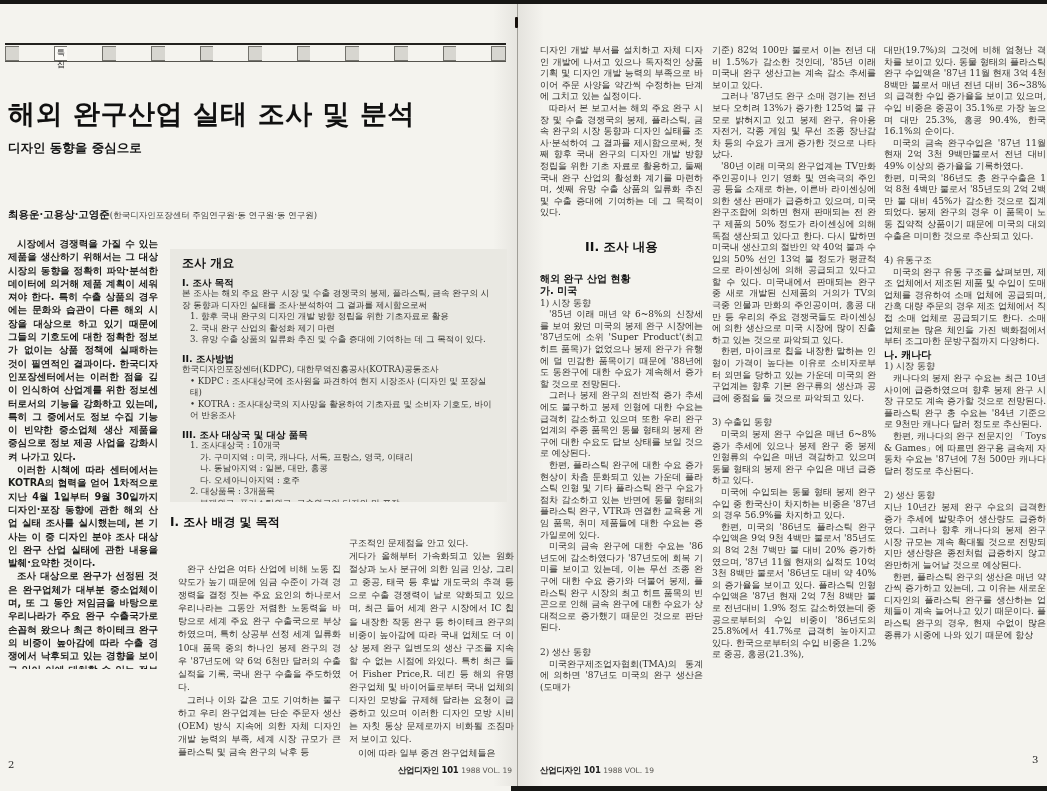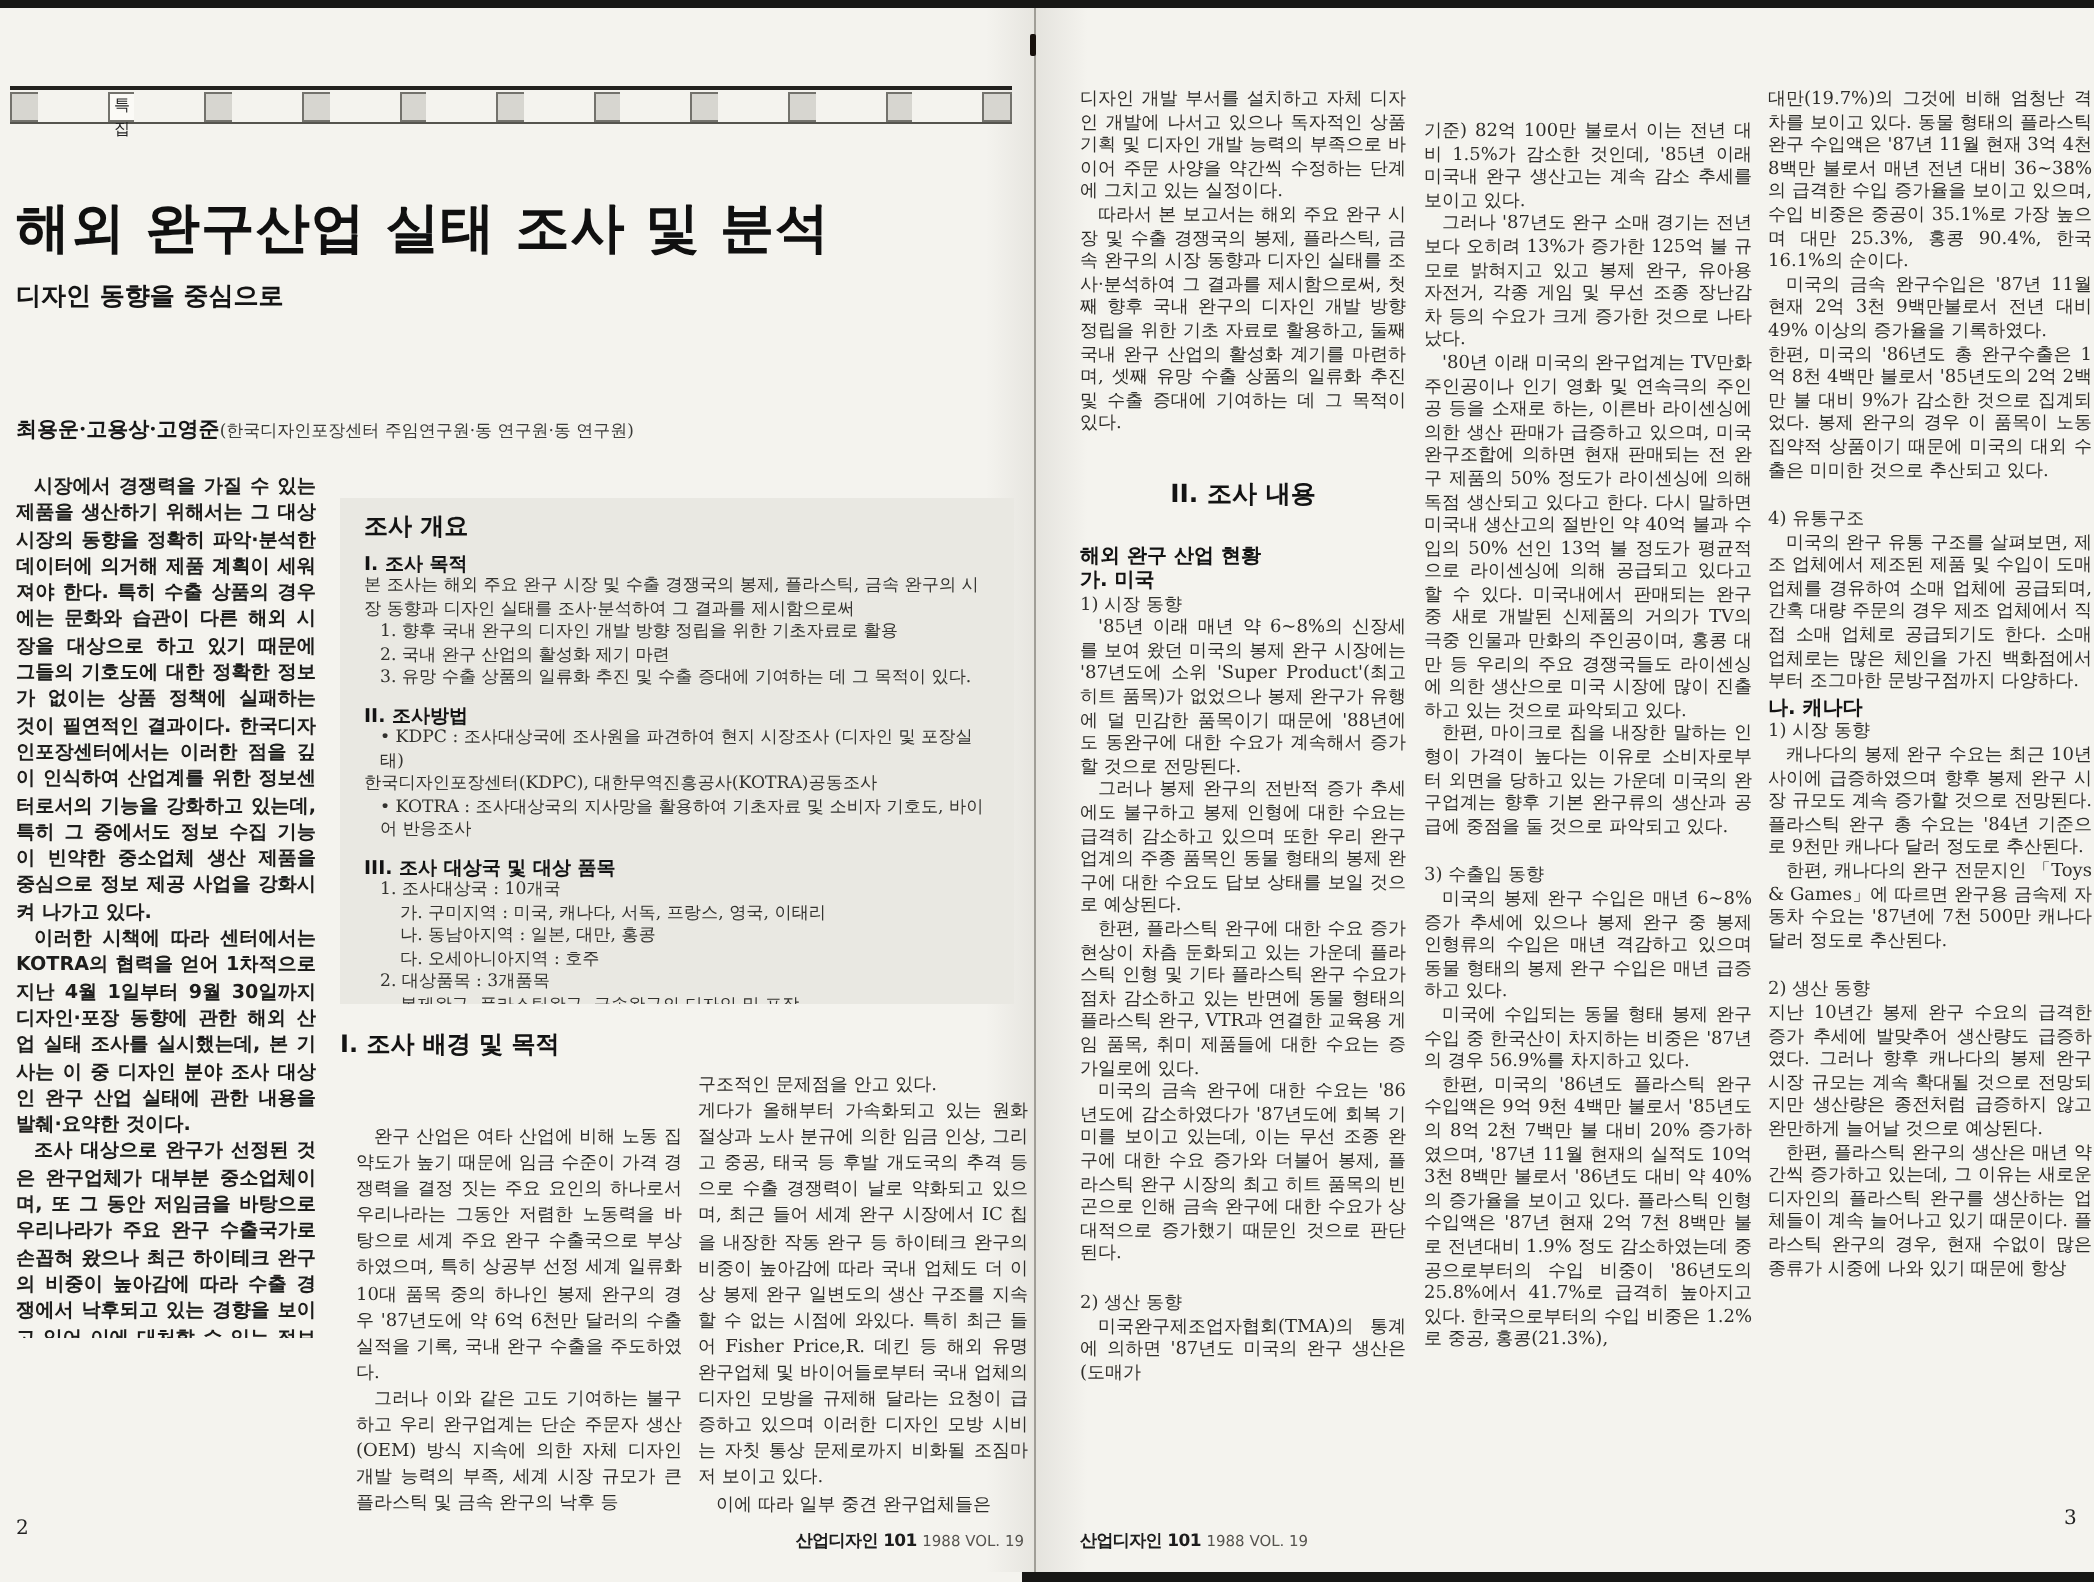--- a/index.html
+++ b/index.html
@@ -32,21 +32,21 @@
   .authors .affil{font-size:8.5px;color:#3a3a37;}
 
   
   .col{position:absolute;overflow:hidden;text-align:justify;}
   .intro-col{left:8px;top:237px;width:150px;height:432px;font-family:"DejaVu Sans", sans-serif;font-weight:bold;font-size:9.6px;line-height:13.3px;color:#1d1d1b;}
   .serif-col{font-size:9px;line-height:13.1px;color:#2e2d29;margin-top:20px;}
   .lp-col2{left:178px;top:543px;width:163px;height:214px;}
   .lp-col3{left:349px;top:517px;width:165px;height:240px;}
   .rp-col{font-size:9px;line-height:11.6px;color:#2e2d29;}
   .rp-col1{left:540px;top:45px;width:163px;height:714px;}
-  .rp-col2{left:712px;top:61px;width:164px;height:714px;}
+  .rp-col2{left:712px;top:45px;width:164px;height:714px;}
   .rp-col3{left:884px;top:45px;width:162px;height:714px;}
 
   
   .overview-box{position:absolute;left:170px;top:249px;width:337px;height:253px;background:#e9e8e2;padding:9px 12px;box-sizing:border-box;overflow:hidden;font-size:8.6px;line-height:11.5px;color:#33322e;text-align:left;}
   .blk{margin:0;}
   .blk-bt{font-family:"DejaVu Sans", sans-serif;font-weight:bold;font-size:12px;color:#131313;margin-bottom:4px;}
   .blk-bh{font-family:"DejaVu Sans", sans-serif;font-weight:bold;font-size:9.5px;color:#131313;margin-top:7px;}
   .blk-bi1{padding-left:8px;}
   .blk-bi2{padding-left:18px;}
 
@@ -110,22 +110,22 @@
     </div>
 
   <div class="overview-box">
       <div class="blk blk-bt">조사 개요</div>
       <div class="blk blk-bh">I. 조사 목적</div>
       <div class="blk blk-bp">본 조사는 해외 주요 완구 시장 및 수출 경쟁국의 봉제, 플라스틱, 금속 완구의 시장 동향과 디자인 실태를 조사·분석하여 그 결과를 제시함으로써</div>
       <div class="blk blk-bi1">1. 향후 국내 완구의 디자인 개발 방향 정립을 위한 기초자료로 활용</div>
       <div class="blk blk-bi1">2. 국내 완구 산업의 활성화 제기 마련</div>
       <div class="blk blk-bi1">3. 유망 수출 상품의 일류화 추진 및 수출 증대에 기여하는 데 그 목적이 있다.</div>
       <div class="blk blk-bh">II. 조사방법</div>
+      <div class="blk blk-bp">한국디자인포장센터(KDPC), 대한무역진흥공사(KOTRA)공동조사</div>
       <div class="blk blk-bi1">• KDPC : 조사대상국에 조사원을 파견하여 현지 시장조사 (디자인 및 포장실태)</div>
-      <div class="blk blk-bp">한국디자인포장센터(KDPC), 대한무역진흥공사(KOTRA)공동조사</div>
       <div class="blk blk-bi1">• KOTRA : 조사대상국의 지사망을 활용하여 기초자료 및 소비자 기호도, 바이어 반응조사</div>
       <div class="blk blk-bh">III. 조사 대상국 및 대상 품목</div>
       <div class="blk blk-bi1">1. 조사대상국 : 10개국</div>
       <div class="blk blk-bi2">가. 구미지역 : 미국, 캐나다, 서독, 프랑스, 영국, 이태리</div>
       <div class="blk blk-bi2">나. 동남아지역 : 일본, 대만, 홍콩</div>
       <div class="blk blk-bi2">다. 오세아니아지역 : 호주</div>
       <div class="blk blk-bi1">2. 대상품목 : 3개품목</div>
       <div class="blk blk-bi2">봉제완구, 플라스틱완구, 금속완구의 디자인 및 포장</div>
     </div>
 
@@ -168,21 +168,21 @@
       <div class="blk blk-p">'80년 이래 미국의 완구업계는 TV만화 주인공이나 인기 영화 및 연속극의 주인공 등을 소재로 하는, 이른바 라이센싱에 의한 생산 판매가 급증하고 있으며, 미국 완구조합에 의하면 현재 판매되는 전 완구 제품의 50% 정도가 라이센싱에 의해 독점 생산되고 있다고 한다. 다시 말하면 미국내 생산고의 절반인 약 40억 불과 수입의 50% 선인 13억 불 정도가 평균적으로 라이센싱에 의해 공급되고 있다고 할 수 있다. 미국내에서 판매되는 완구 중 새로 개발된 신제품의 거의가 TV의 극중 인물과 만화의 주인공이며, 홍콩 대만 등 우리의 주요 경쟁국들도 라이센싱에 의한 생산으로 미국 시장에 많이 진출하고 있는 것으로 파악되고 있다.</div>
       <div class="blk blk-p">한편, 마이크로 칩을 내장한 말하는 인형이 가격이 높다는 이유로 소비자로부터 외면을 당하고 있는 가운데 미국의 완구업계는 향후 기본 완구류의 생산과 공급에 중점을 둘 것으로 파악되고 있다.</div>
       <div class="blk blk-h3">3) 수출입 동향</div>
       <div class="blk blk-p">미국의 봉제 완구 수입은 매년 6~8% 증가 추세에 있으나 봉제 완구 중 봉제 인형류의 수입은 매년 격감하고 있으며 동물 형태의 봉제 완구 수입은 매년 급증하고 있다.</div>
       <div class="blk blk-p">미국에 수입되는 동물 형태 봉제 완구 수입 중 한국산이 차지하는 비중은 '87년의 경우 56.9%를 차지하고 있다.</div>
       <div class="blk blk-p">한편, 미국의 '86년도 플라스틱 완구 수입액은 9억 9천 4백만 불로서 '85년도의 8억 2천 7백만 불 대비 20% 증가하였으며, '87년 11월 현재의 실적도 10억 3천 8백만 불로서 '86년도 대비 약 40%의 증가율을 보이고 있다. 플라스틱 인형 수입액은 '87년 현재 2억 7천 8백만 불로 전년대비 1.9% 정도 감소하였는데 중공으로부터의 수입 비중이 '86년도의 25.8%에서 41.7%로 급격히 높아지고 있다. 한국으로부터의 수입 비중은 1.2%로 중공, 홍콩(21.3%),</div>
     </div>
   <div class="col rp-col rp-col3">
       <div class="blk blk-pc">대만(19.7%)의 그것에 비해 엄청난 격차를 보이고 있다. 동물 형태의 플라스틱 완구 수입액은 '87년 11월 현재 3억 4천 8백만 불로서 매년 전년 대비 36~38%의 급격한 수입 증가율을 보이고 있으며, 수입 비중은 중공이 35.1%로 가장 높으며 대만 25.3%, 홍콩 90.4%, 한국 16.1%의 순이다.</div>
       <div class="blk blk-p">미국의 금속 완구수입은 '87년 11월 현재 2억 3천 9백만불로서 전년 대비 49% 이상의 증가율을 기록하였다.</div>
-      <div class="blk blk-pc">한편, 미국의 '86년도 총 완구수출은 1억 8천 4백만 불로서 '85년도의 2억 2백만 불 대비 9%가 감소한 것으로 집계되었다. 봉제 완구의 경우 이 품목이 노동 집약적 상품이기 때문에 미국의 대외 수출은 미미한 것으로 추산되고 있다.</div>
+      <div class="blk blk-pc">한편, 미국의 '86년도 총 완구수출은 1억 8천 4백만 불로서 '85년도의 2억 2백만 불 대비 45%가 감소한 것으로 집계되었다. 봉제 완구의 경우 이 품목이 노동 집약적 상품이기 때문에 미국의 대외 수출은 미미한 것으로 추산되고 있다.</div>
       <div class="blk blk-h3">4) 유통구조</div>
       <div class="blk blk-p">미국의 완구 유통 구조를 살펴보면, 제조 업체에서 제조된 제품 및 수입이 도매 업체를 경유하여 소매 업체에 공급되며, 간혹 대량 주문의 경우 제조 업체에서 직접 소매 업체로 공급되기도 한다. 소매 업체로는 많은 체인을 가진 백화점에서부터 조그마한 문방구점까지 다양하다.</div>
       <div class="blk blk-h2">나. 캐나다</div>
       <div class="blk blk-h3">1) 시장 동향</div>
       <div class="blk blk-p">캐나다의 봉제 완구 수요는 최근 10년 사이에 급증하였으며 향후 봉제 완구 시장 규모도 계속 증가할 것으로 전망된다. 플라스틱 완구 총 수요는 '84년 기준으로 9천만 캐나다 달러 정도로 추산된다.</div>
       <div class="blk blk-p">한편, 캐나다의 완구 전문지인 「Toys &amp; Games」에 따르면 완구용 금속제 자동차 수요는 '87년에 7천 500만 캐나다 달러 정도로 추산된다.</div>
       <div class="blk blk-h3">2) 생산 동향</div>
       <div class="blk blk-pc">지난 10년간 봉제 완구 수요의 급격한 증가 추세에 발맞추어 생산량도 급증하였다. 그러나 향후 캐나다의 봉제 완구 시장 규모는 계속 확대될 것으로 전망되지만 생산량은 종전처럼 급증하지 않고 완만하게 늘어날 것으로 예상된다.</div>
       <div class="blk blk-p">한편, 플라스틱 완구의 생산은 매년 약간씩 증가하고 있는데, 그 이유는 새로운 디자인의 플라스틱 완구를 생산하는 업체들이 계속 늘어나고 있기 때문이다. 플라스틱 완구의 경우, 현재 수없이 많은 종류가 시중에 나와 있기 때문에 항상</div>
     </div>

